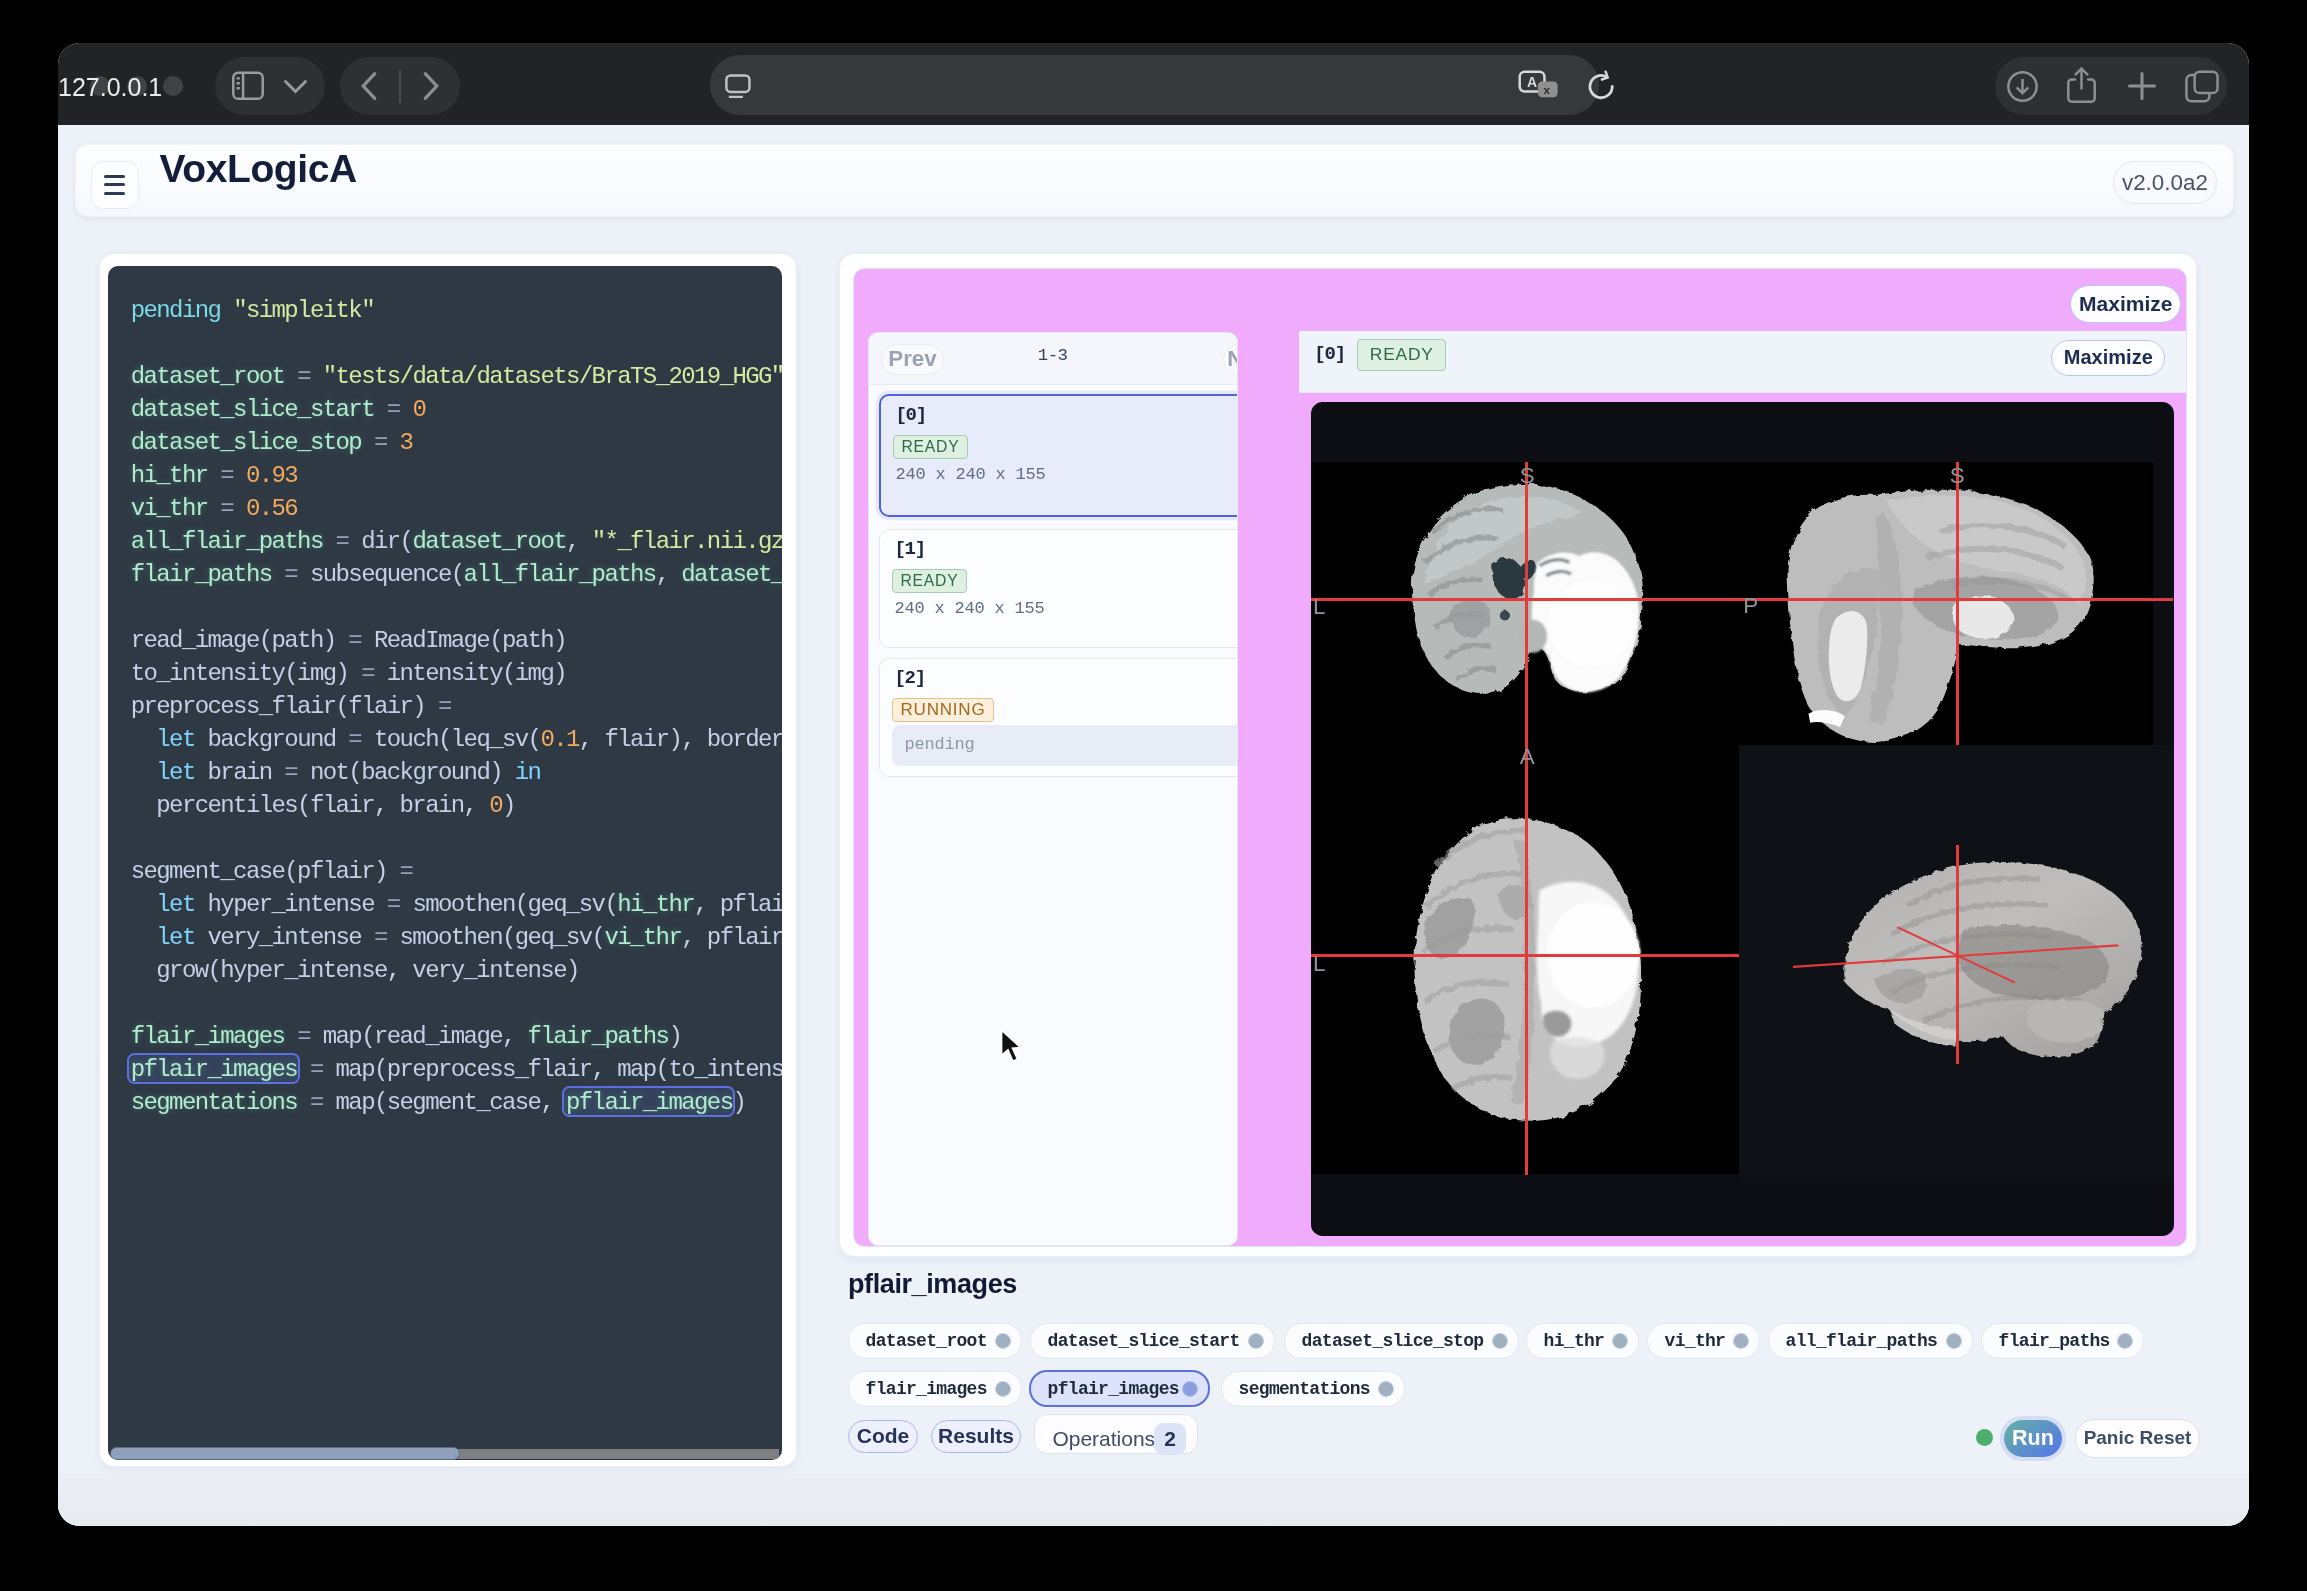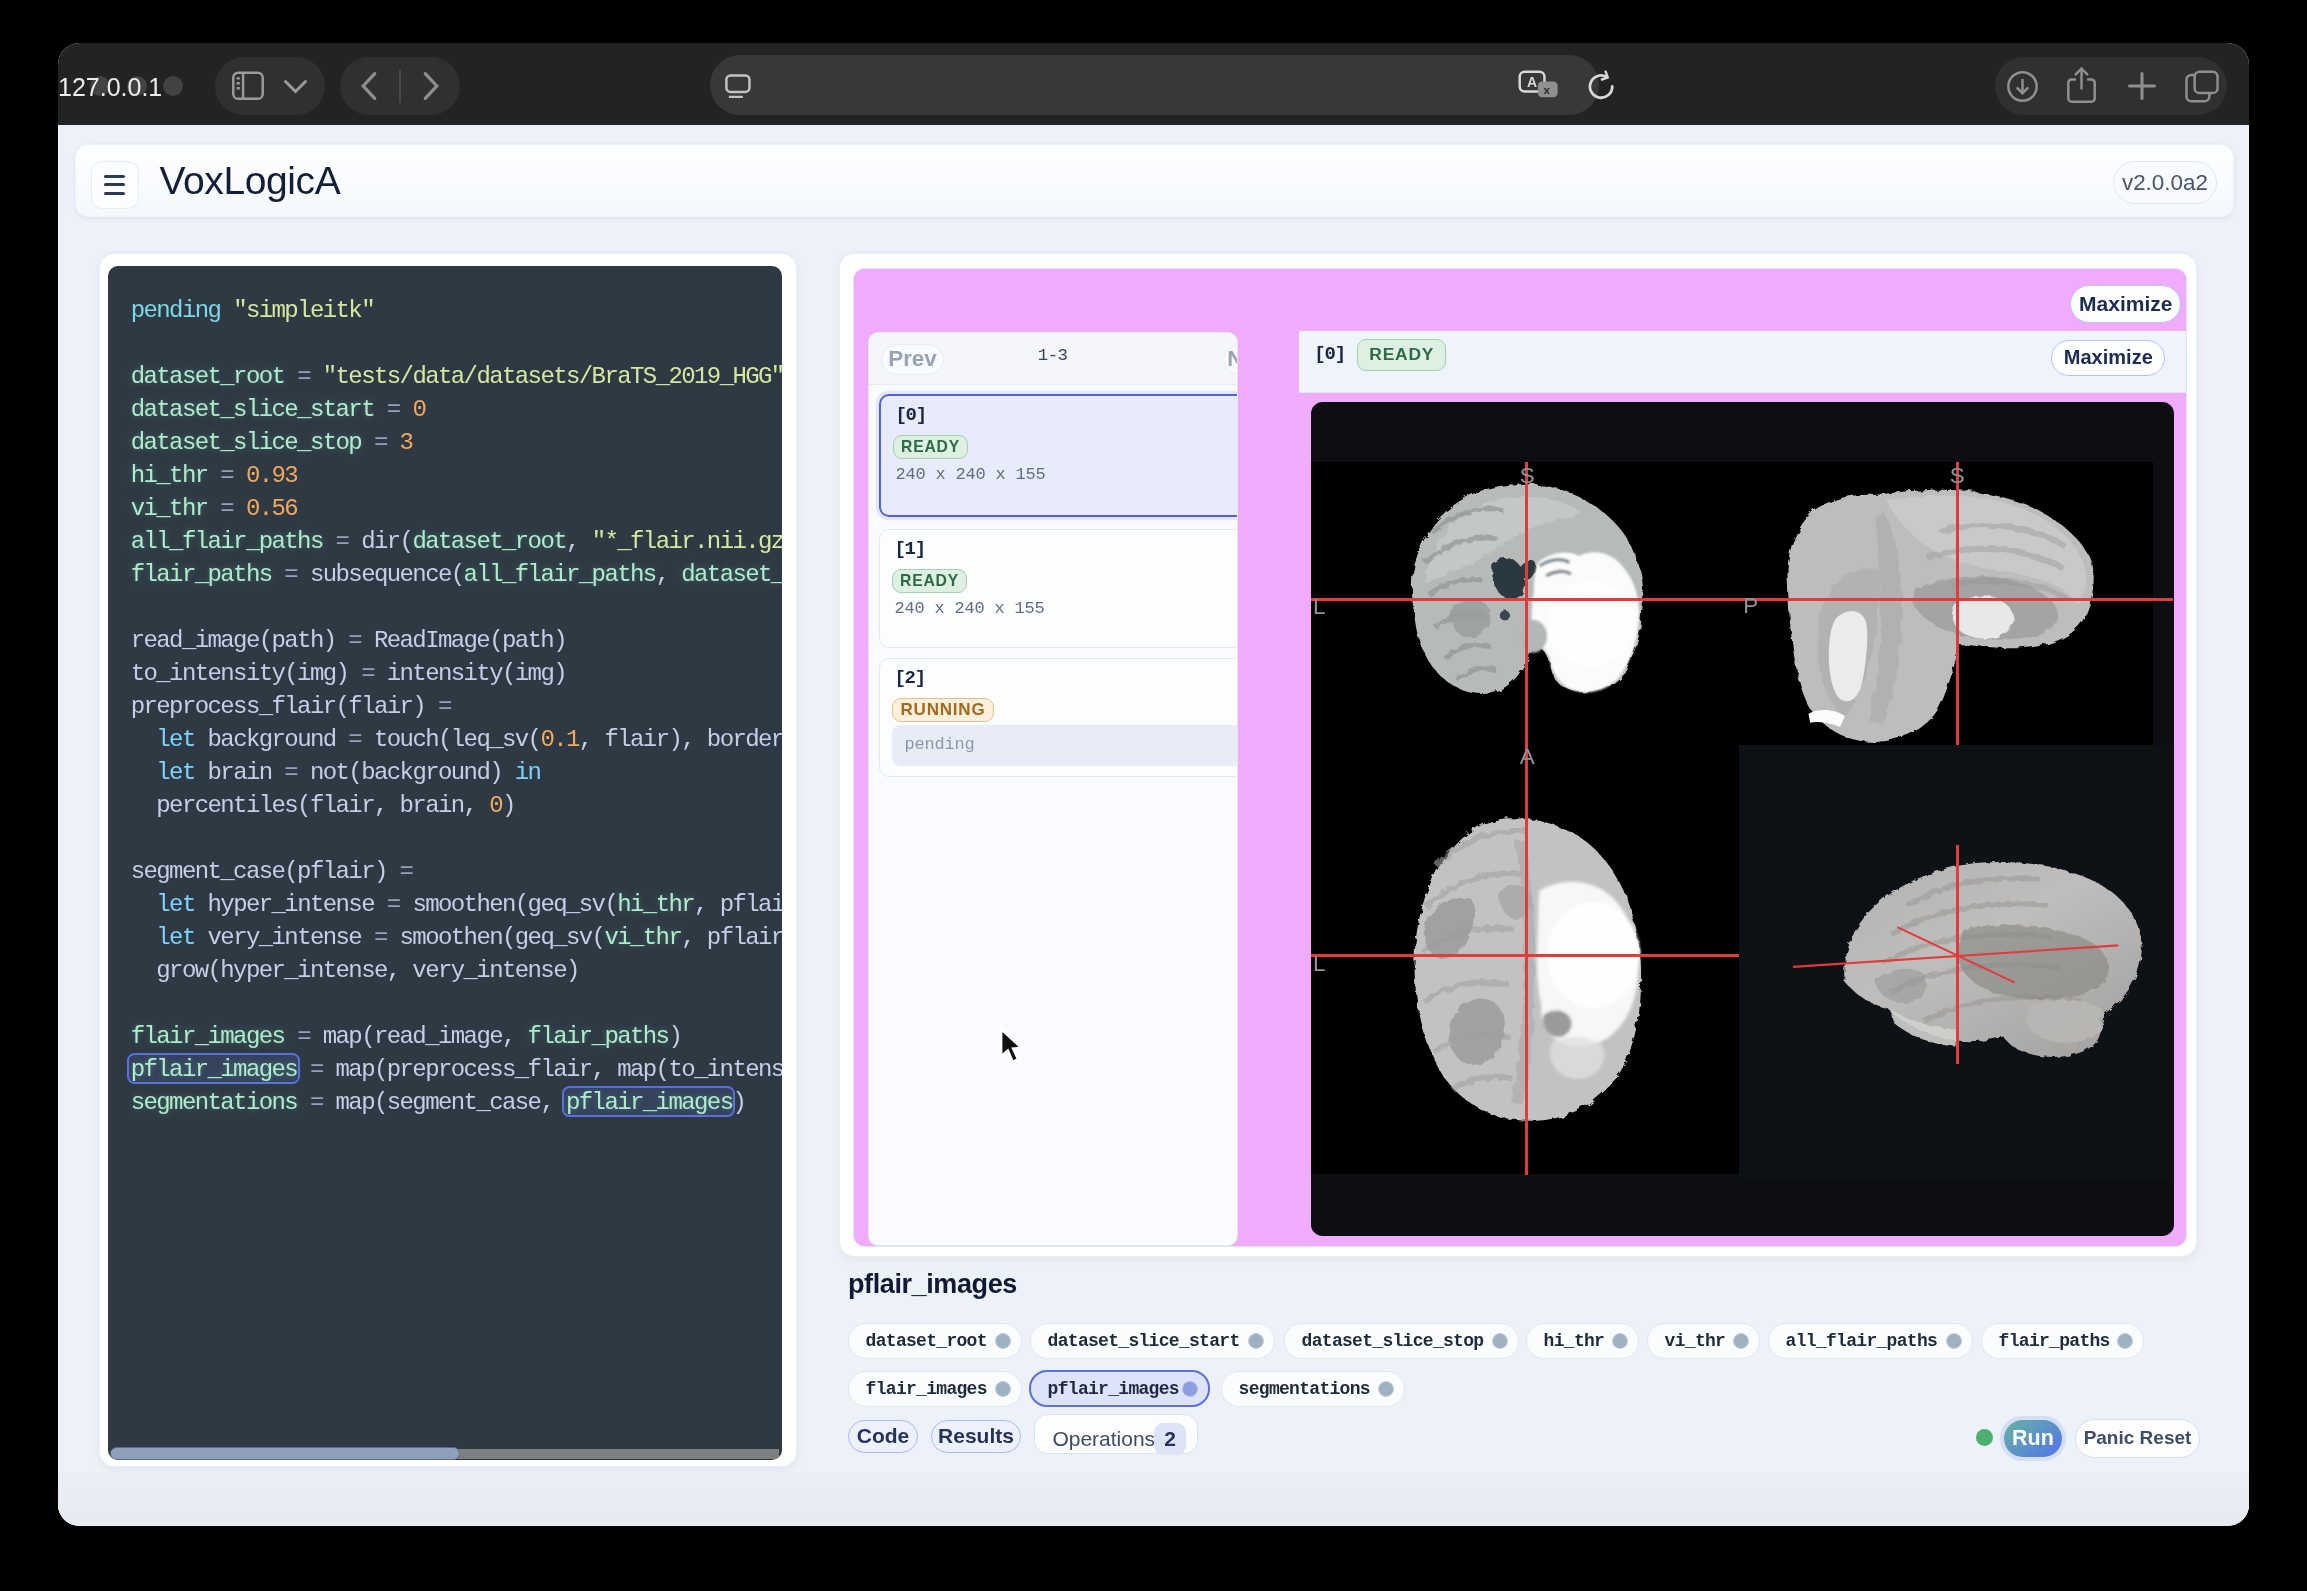--- a/index.html
+++ b/index.html
@@ -8,21 +8,21 @@
 .tb{position:absolute;left:0;top:0;right:0;height:82px;background:#222324}
 .dot{position:absolute;width:20px;height:20px;border-radius:50%;background:#414244;top:33px}
 .pill{position:absolute;background:#2f3032;border-radius:30px;top:14px;height:58px}
 .addr{position:absolute;background:#373839;border-radius:30px;top:12.4px;height:60px}
 .addrtxt{position:absolute;color:#ececec;font-size:25px;top:17.4px;width:100%;text-align:left}
 .icon{position:absolute}
 .page{position:absolute;left:0;top:82px;width:2191px;height:1400px;background:#edf1f8}
 .hdr{position:absolute;left:16.6px;top:19px;width:2159px;height:73px;background:linear-gradient(180deg,#fdfeff,#f5f8fc);border-radius:13.3px;box-shadow:0 1.7px 5px rgba(30,50,100,.07);border:0.8px solid #f0f3f9}
 .burger{position:absolute;left:15.7px;top:15.7px;width:48px;height:48px;border-radius:11.6px;background:#fcfdfe;border:1.7px solid #e7ebf3}
 .burger i{position:absolute;left:11.6px;width:21.5px;height:2.9px;border-radius:1.7px;background:#2c3a55}
-.title{position:absolute;left:84px;top:14px;font-size:39px;font-weight:normal;color:#131e3a;letter-spacing:-0.4px}
+.title{position:absolute;left:84px;top:2px;font-size:39px;font-weight:bold;color:#131e3a;letter-spacing:-0.4px}
 .vbadge{position:absolute;right:15.7px;top:15.7px;width:104px;height:43px;border-radius:21.5px;background:#f8fafd;border:1.7px solid #e1e6ef;color:#46536d;font-size:22.4px;line-height:41px;text-align:center}
 .lcard{position:absolute;left:41px;top:128px;width:698px;height:1214px;background:#fff;border-radius:15px;border:0.8px solid #e9edf5;box-shadow:0 2.5px 8.3px rgba(30,50,100,.06)}
 .editor{position:absolute;left:8.3px;top:11.6px;width:674px;height:1194px;border-radius:10px;background:#2e3944;overflow:hidden}
 pre.code{position:absolute;left:22.4px;top:0;padding-top:28px;font-family:"Liberation Mono",monospace;font-size:24px;line-height:33px;letter-spacing:-1.6px;color:#c4cee7;white-space:pre}
 .k{color:#7bd8e6}
 .s{color:#d5e8a0}
 .v{color:#aeeccd;text-shadow:0 0 6.6px rgba(140,235,185,.3)}
 .l{color:#7dd3fc}
 .n{color:#f2a95f}
 .eq{color:#94a0bf}
@@ -31,21 +31,21 @@
 .sbtrack{position:absolute;left:3.3px;top:1183px;width:667px;height:10.8px;background:#7e7f80}
 .sbthumb{position:absolute;left:1.7px;top:1181px;width:350px;height:13.3px;background:#8fa0bd;border-radius:6.6px;border:1.7px solid #5c6b85}
 .rcard{position:absolute;left:781px;top:128px;width:1358px;height:1004px;background:#fff;border-radius:15px;border:0.8px solid #e9edf5;box-shadow:0 2.5px 8.3px rgba(30,50,100,.06)}
 .subcard{position:absolute;left:13.3px;top:14px;width:1334px;height:979px;background:#f0abfc;border:1.2px solid #dfe5f0;border-radius:11.6px;overflow:hidden}
 .maxbtn{position:absolute;height:38px;border-radius:20px;border:1.7px solid #b7c3f1;background:#fcfdff;color:#1e2c52;font-weight:bold;font-size:21px;text-align:center}
 .list{position:absolute;left:13.3px;top:63px;width:370px;height:914px;background:#fafbfe;border:1.2px solid #e3e8f0;border-radius:10px;overflow:hidden}
 .listhdr{position:absolute;left:0;top:0;width:100%;height:52px;border-bottom:1.2px solid #e6eaf2;background:#f4f6fb}
 .pbtn{position:absolute;top:10.8px;height:31.5px;border-radius:16.6px;background:#f8fafc;border:1.7px solid #e8ecf2;color:#99a3b3;font-weight:bold;font-size:22.4px;text-align:center}
 .item{position:absolute;left:10.8px;width:399px;border-radius:10px}
 .idx{position:absolute;left:14px;top:8.3px;font-family:"Liberation Mono",monospace;font-weight:bold;font-size:19px;letter-spacing:-1.2px;color:#1b2844}
-.badge{position:absolute;left:11.6px;top:39px;height:24px;border-radius:9px;font-weight:bold;text-align:center}
+.badge{position:absolute;left:11.6px;top:39px;height:24px;border-radius:4px;font-weight:normal;text-align:center}
 .bready{background:#def0e2;border:1.7px solid #a4cfb0;color:#2d6a45;font-size:15.7px;letter-spacing:0.8px}
 .brun{background:#fcefdc;border:1.7px solid #e5c18a;color:#a16a1f;font-size:17px;letter-spacing:0.8px}
 .dim{position:absolute;left:14px;top:69px;font-family:"Liberation Mono",monospace;font-size:17px;letter-spacing:-0.2px;color:#5f6e85}
 .vhdr{position:absolute;left:445px;top:62px;right:0;height:62px;background:#eff3fa;border-bottom:1.2px solid #e1e7f0}
 .canvas{position:absolute;left:457px;top:133px;width:863px;height:834px;border-radius:11.6px;background:#0c0e14;overflow:hidden}
 .pane{position:absolute;background:#000}
 .rline{position:absolute;background:#e23b3b}
 .olabel{position:absolute;color:#8f949d;font-size:22.4px}
 .heading{position:absolute;left:790px;top:1144px;font-size:27px;font-weight:bold;color:#101b33;letter-spacing:-0.4px}
 .chip{position:absolute;height:36px;border-radius:18px;background:#fbfcfe;border:1.7px solid #e3e8f0}

